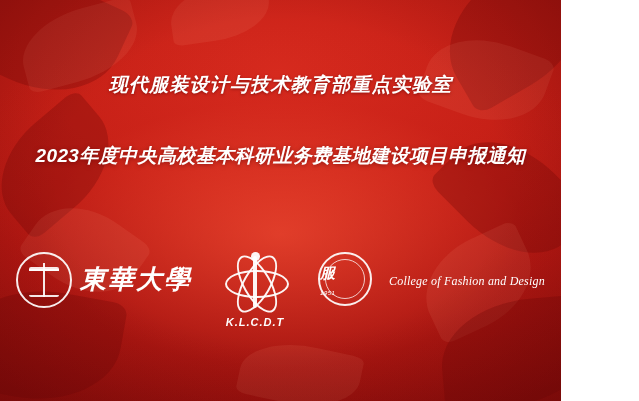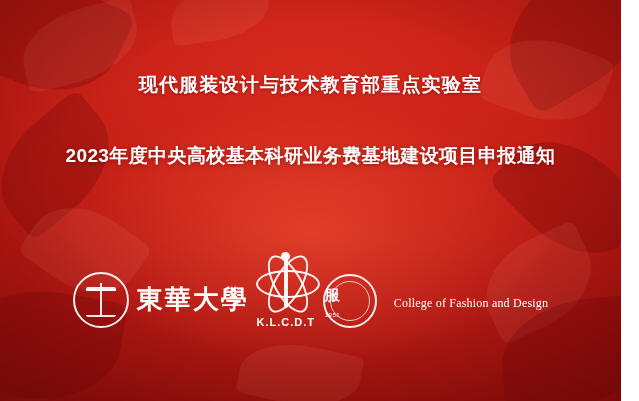--- a/index.html
+++ b/index.html
@@ -9,25 +9,26 @@
   }
   body {
     width: 639px;
     height: 401px;
     font-family: "Liberation Sans", sans-serif;
     overflow: hidden;
   }
 
   .poster {
     position: relative;
-    width: 621px;
+    width: 561px;
     height: 401px;
     background:
       radial-gradient(ellipse 120% 90% at 50% 18%, #d62a1e 0%, #c51f16 34%, #ac1410 62%, #8c0d0b 100%);
     overflow: hidden;
+    font-style: italic;
   }
 
   
   .glow {
     position: absolute;
     left: 50%;
     top: 6%;
     width: 760px;
     height: 420px;
     transform: translateX(-50%);
@@ -71,25 +72,26 @@
     font-weight: bold;
     letter-spacing: 0.4px;
     text-shadow: 0 1px 4px rgba(90,0,0,0.55);
     white-space: nowrap;
   }
 
   
   .logos {
     position: absolute;
     left: 0; right: 0;
-    top: 240px;
+    top: 252px;
     height: 88px;
     display: flex;
-    align-items: flex-end;
+    align-items: flex-start;
     justify-content: center;
+    gap: 26px;
   }
 
   .logo-unit { display: flex; align-items: center; }
 
   
   .dhu-seal {
     width: 52px; height: 52px;
     border: 2px solid rgba(255,255,255,0.92);
     border-radius: 50%;
     position: relative;

